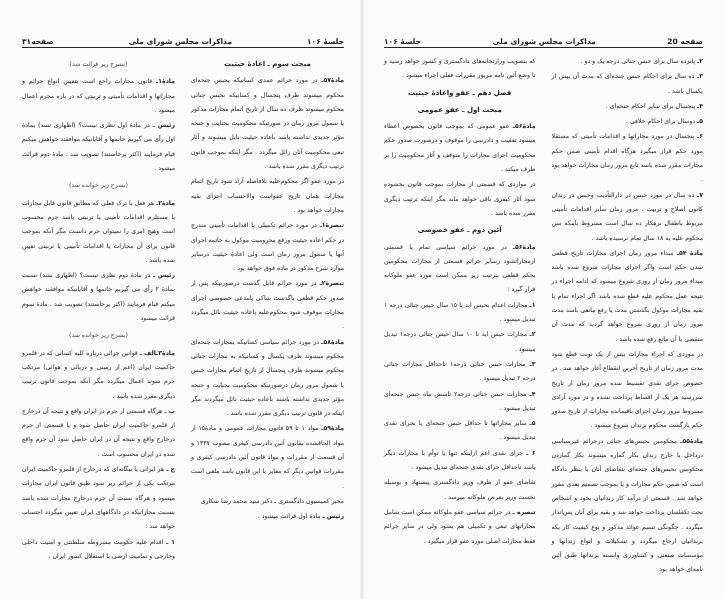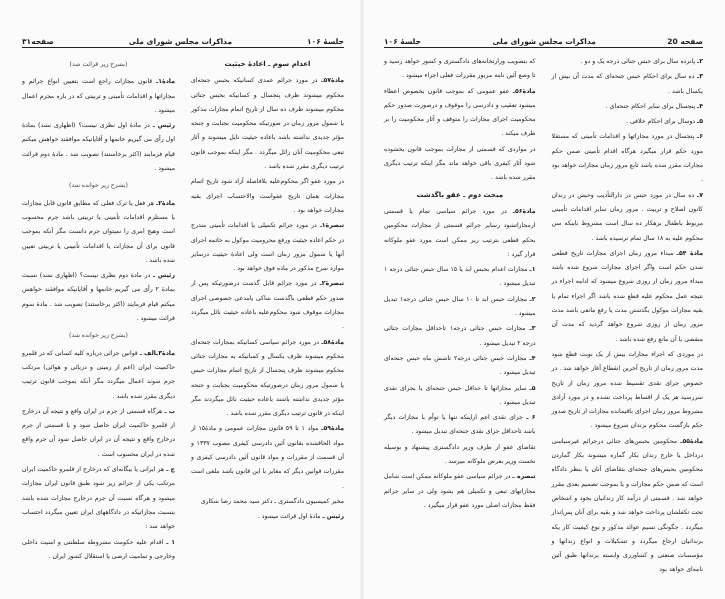--- a/index.html
+++ b/index.html
@@ -31,21 +31,21 @@
 
 <div class="page page-left">
   <div class="header">
     <span>جلسهٔ ۱۰۶</span>
     <span>مذاکرات مجلس شورای ملی</span>
     <span>صفحه۳۱</span>
   </div>
   <div class="header-rule"></div>
   <div class="cols">
     <div class="col">
-        <p class="heading">اعدام سوم ـ اعادهٔ حیثیت</p>
+        <p class="heading">مبحث سوم ـ اعادهٔ حیثیت</p>
         <p><b>مادهٔ۵۷ـ</b> <span>در مورد جرائم عمدی کسانیکه بحبس جنحه‌ای محکوم میشوند ظرف پنجسال و کسانیکه بحبس جنائی محکوم میشوند ظرف ده سال از تاریخ اتمام مجازات مذکور یا شمول مرور زمان در صورتیکه محکومیت بجنایت و جنحه مؤثر جدیدی نداشته باشد باعاده حیثیت نایل میشوند و آثار تبعی محکومیت آنان زائل میگردد . مگر اینکه بموجب قانون ترتیب دیگری مقرر شده باشد .</span></p>
         <p><span>در مورد عفو اگر محکوم‌علیه بلافاصله آزاد شود تاریخ اتمام مجازات همان تاریخ عفواست والاحتساب اجرای بقیه مجازات خواهد بود .</span></p>
         <p><b>تبصرهٔ۱ـ</b> <span>در مورد جرائم تکمیلی یا اقدامات تأمینی مندرج در حکم اعاده حیثیت ورفع محرومیت موکول به خاتمه اجرای آنها یا شمول مرور زمان است ولی اعادهٔ حیثیت درسایر موارد شرح مذکور در ماده فوق خواهد بود .</span></p>
         <p><b>تبصرهٔ۲ـ</b> <span>در مورد جرائم قابل گذشت درصورتیکه پس از صدور حکم قطعی باگذشت شاکی یامدعی خصوصی اجرای مجازات موقوف شود محکوم‌علیه باعاده حیثیت نائل میگردد .</span></p>
         <p><b>مادهٔ۵۸ـ</b> <span>در مورد جرائم سیاسی کسانیکه بمجازات جنحه‌ای محکوم میشوند ظرف یکسال و کسانیکه به مجازات جنائی محکوم میشوند ظرف پنجسال از تاریخ اتمام مجازات حبس یا شمول مرور زمان درصورتیکه محکومیت بجنایت و جنحه مؤثر جدیدی نداشته باشند باعاده حیثیت نائل میگردند مگر اینکه در قانون ترتیب دیگری مقرر شده باشد .</span></p>
         <p><b>مادهٔ۵۹ـ</b> <span>مواد ۱ تا ۵۹ قانون مجازات عمومی و مادهٔ۱۵ از مواد الحاقشده بقانون آئین دادرسی کیفری مصوب ۱۳۳۷ و آن قسمت از مقررات و مواد قانون آئین دادرسی کیفری و مقررات قوانین دیگر که مغایر با این قانون باشد ملغی است .</span></p>
         <p><span>مخبر کمیسیون دادگستری ـ دکتر سید محمد رضا شکاری</span></p>
         <p><b>رئیس ـ</b> <span>مادهٔ اول قرائت میشود .</span></p>
       </div>
     <div class="col">
@@ -80,23 +80,25 @@
         <p><b>۴ـ</b> <span>پنجسال برای سایر احکام جنحه‌ای .</span></p>
         <p><b>۵ـ</b> <span>دوسال برای احکام خلافی .</span></p>
         <p><b>۶ـ</b> <span>پنجسال در مورد مجازاتها و اقدامات تأمینی که مستقلا مورد حکم قرار میگیرد هرگاه اقدام تأمینی ضمن حکم مجازات مقرر شده باشد تابع مرور زمان مجازات خواهد بود .</span></p>
         <p><b>۷ـ</b> <span>ده سال در مورد حبس در دارالتأدیب وحبس در زندان کانون اصلاح و تربیت . مرور زمان سایر اقدامات تأمینی مربوط باطفال بزهکار ده سال است مشروط باینکه سن محکوم علیه به ۱۸ سال تمام نرسیده باشد .</span></p>
         <p><b>مادهٔ ۵۴ـ</b> <span>مبداء مرور زمان اجرای مجازات تاریخ قطعی شدن حکم است واگر اجرای مجازات شروع شده باشد مبداء مرور زمان از روزی شروع میشود که ادامه اجراء در نتیجه عمل محکوم علیه قطع شده باشد اگر اجراء تمام یا بقیه مجازات موکول بگذشتن مدت یا رفع مانعی باشد مدت مرور زمان از روزی شروع خواهد گردید که مدت آن منقضی یا آن مانع رفع شده باشد .</span></p>
         <p><span>در موردی که اجراء مجازات بیش از یک نوبت قطع شود مدت مرور زمان از تاریخ آخرین انقطاع آغاز خواهد شد . در خصوص جزای نقدی تقسیط شده مرور زمان از تاریخ سررسید هر یک از اقساط پرداخت نشده و در مورد آزادی مشروط مرور زمان اجرای باقیمانده مجازات از تاریخ صدور حکم بازگشت محکوم بزندان شروع میشود .</span></p>
         <p><b>مادهٔ۵۵ـ</b> <span>محکومین بحبس‌های جنائی درجرائم غیرسیاسی درداخل یا خارج زندان بکار گماره میشوند بکار گماردن محکومین بحبس‌های جنحه‌ای بتقاضای آنان یا بنظر دادگاه است که ضمن حکم مجازات و یا بموجب تصمیم بعدی مقرر خواهد شد . قسمتی از درآمد کار زندانیان بخود و اشخاص تحت تکفلشان پرداخت خواهد شد و بقیه برای آنان پس‌انداز میگردد . چگونگی تسیم عوائد مذکور و نوع کیفیت کار یکه بزندانیان ارجاع میگردد و تشکیلات و انواع زندانها و مؤسسات صنعتی و کشاورزی وابسته بزندانها طبق آئین نامه‌ای خواهد بود</span></p>
       </div>
     <div class="col">
         <p><span>که بتصویب وزارتخانه‌های دادگستری و کشور خواهد رسید و تا وضع آئین نامه مزبور مقررات فعلی اجراء میشود .</span></p>
+        <p class="heading">فصل دهم ـ عفو واعادهٔ حیثیت</p>
+        <p class="heading">مبحث اول ـ عفو عمومی</p>
         <p><b>مادهٔ۵۶ـ</b> <span>عفو عمومی که بموجب قانون بخصوص اعطاء میشود تعقیب و دادرسی را موقوف و درصورت صدور حکم محکومیت اجرای مجازات را متوقف و آثار محکومیت را بر طرف میکند .</span></p>
         <p><span>در مواردی که قسمتی از مجازات بموجب قانون بخشوده شود آثار کیفری باقی خواهد ماند مگر اینکه ترتیب دیگری مقرر شده باشد .</span></p>
-        <p class="heading">مبحث دوم ـ عفو باگذشت</p>
+        <p class="heading">آئین دوم ـ عفو خصوصی</p>
         <p><b>مادهٔ۵۶ـ</b> <span>در مورد جرائم سیاسی تمام یا قسمتی ازمجازاتشود رسایر جرائم قسمتی از مجازات محکومین بحکم قطعی بترتیب زیر ممکن است مورد عفو ملوکانه قرار گیرد :</span></p>
         <p><b>۱ـ</b> <span>مجازات اعدام بحبس ابد یا ۱۵ سال حبس جنائی درجه ۱ تبدیل میشود .</span></p>
         <p><b>۲ـ</b> <span>مجازات حبس ابد تا ۱۰ سال حبس جنائی درجه۱ تبدیل میشود .</span></p>
         <p><b>۳ـ</b> <span>مجازات حبس جنائی درجه۱ تاحداقل مجازات جنائی درجه ۲ تبدیل میشود .</span></p>
         <p><b>۴ـ</b> <span>مجازات حبس جنائی درجه۲ تاشش ماه حبس جنحه‌ای تبدیل میشود .</span></p>
         <p><b>۵ـ</b> <span>سایر مجازاتها تا حداقل حبس جنحه‌ای یا بجزای نقدی تبدیل میشود .</span></p>
         <p><b>۶ ـ</b> <span>جزای نقدی اعم ازاینکه تنها یا توأم با مجازات دیگر باشد تاحداقل جزای نقدی جنحه‌ای تبدیل میشود .</span></p>
         <p><span>تقاضای عفو از طرف وزیر دادگستری پیشنهاد و بوسیله نخست وزیر بعرض ملوکانه میرسد .</span></p>
         <p><b>تبصره ـ</b> <span>در جرائم سیاسی عفو ملوکانه ممکن است شامل مجازاتهای تبعی و تکمیلی هم بشود ولی در سایر جرائم فقط مجازات اصلی مورد عفو قرار میگیرد .</span></p>
       </div>

